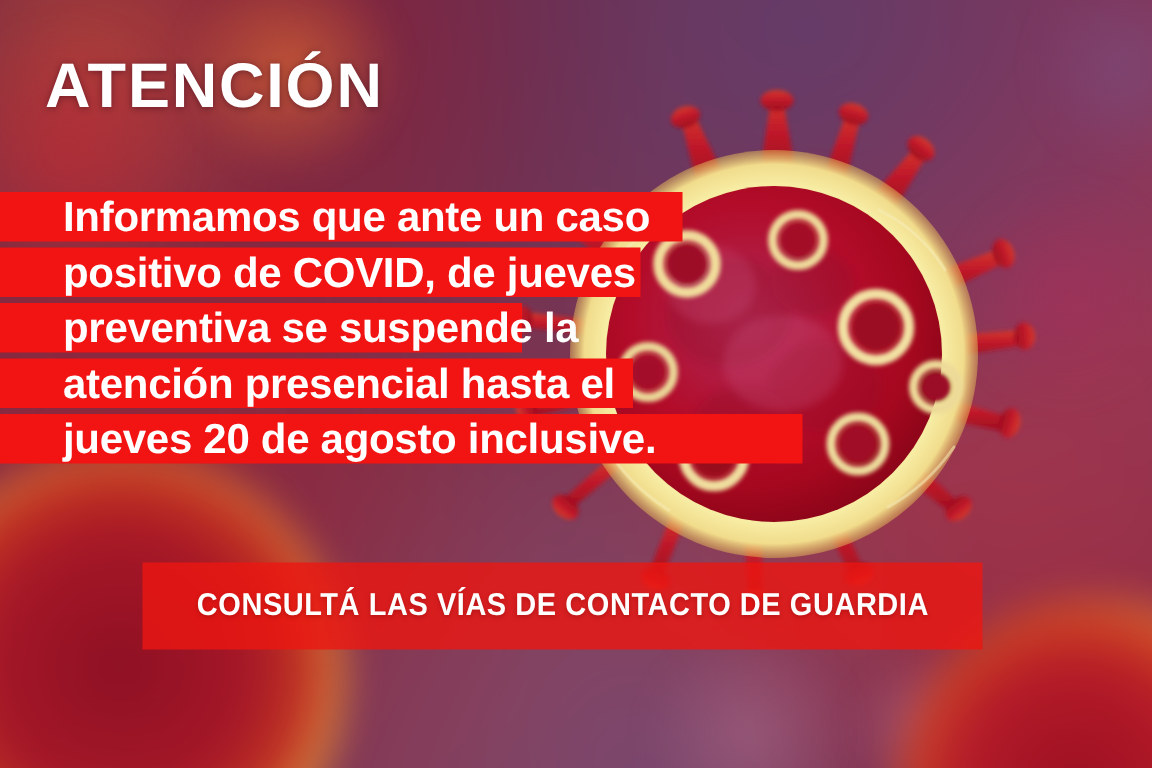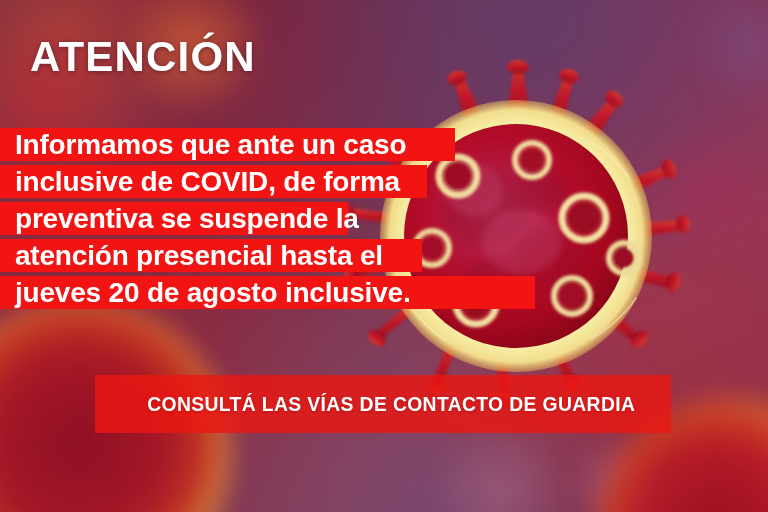--- a/index.html
+++ b/index.html
@@ -121,41 +121,40 @@
   .body-line {
     position: relative;
     height: 33px;
     margin-bottom: 4px;
     background: #f21313;
     display: flex;
     align-items: center;
   }
   .body-line span {
     display: block;
-    padding-left: 15px;
+    padding-left: 42px;
     color: #ffffff;
     font-size: 28px;
     font-weight: bold;
     line-height: 1;
     white-space: nowrap;
     letter-spacing: -0.2px;
   }
 
   
   .banner {
     position: absolute;
     left: 95px;
     top: 375px;
     width: 560px;
     height: 58px;
     background: rgba(236,22,18,0.80);
     display: flex;
     align-items: center;
     justify-content: center;
-    padding-left: 16px;
   }
   .banner span {
     color: #ffffff;
     font-size: 21px;
     font-weight: bold;
     letter-spacing: 0.4px;
     transform: scaleX(0.92);
     transform-origin: center;
     white-space: nowrap;
     text-shadow: 0 1px 3px rgba(120,0,0,0.35);
@@ -331,21 +330,21 @@
     </div>
   </div>
 
   <div class="headline">ATENCIÓN</div>
 
   <div class="body-block">
     <div class="body-line" style="width:455px">
       <span>Informamos que ante un caso</span>
     </div>
     <div class="body-line" style="width:427px">
-      <span>inclusive de COVID, de forma</span>
+      <span>positivo de COVID, de jueves</span>
     </div>
     <div class="body-line" style="width:348px">
       <span>preventiva se suspende la</span>
     </div>
     <div class="body-line" style="width:422px">
       <span>atención presencial hasta el</span>
     </div>
     <div class="body-line" style="width:535px">
       <span>jueves 20 de agosto inclusive.</span>
     </div>

